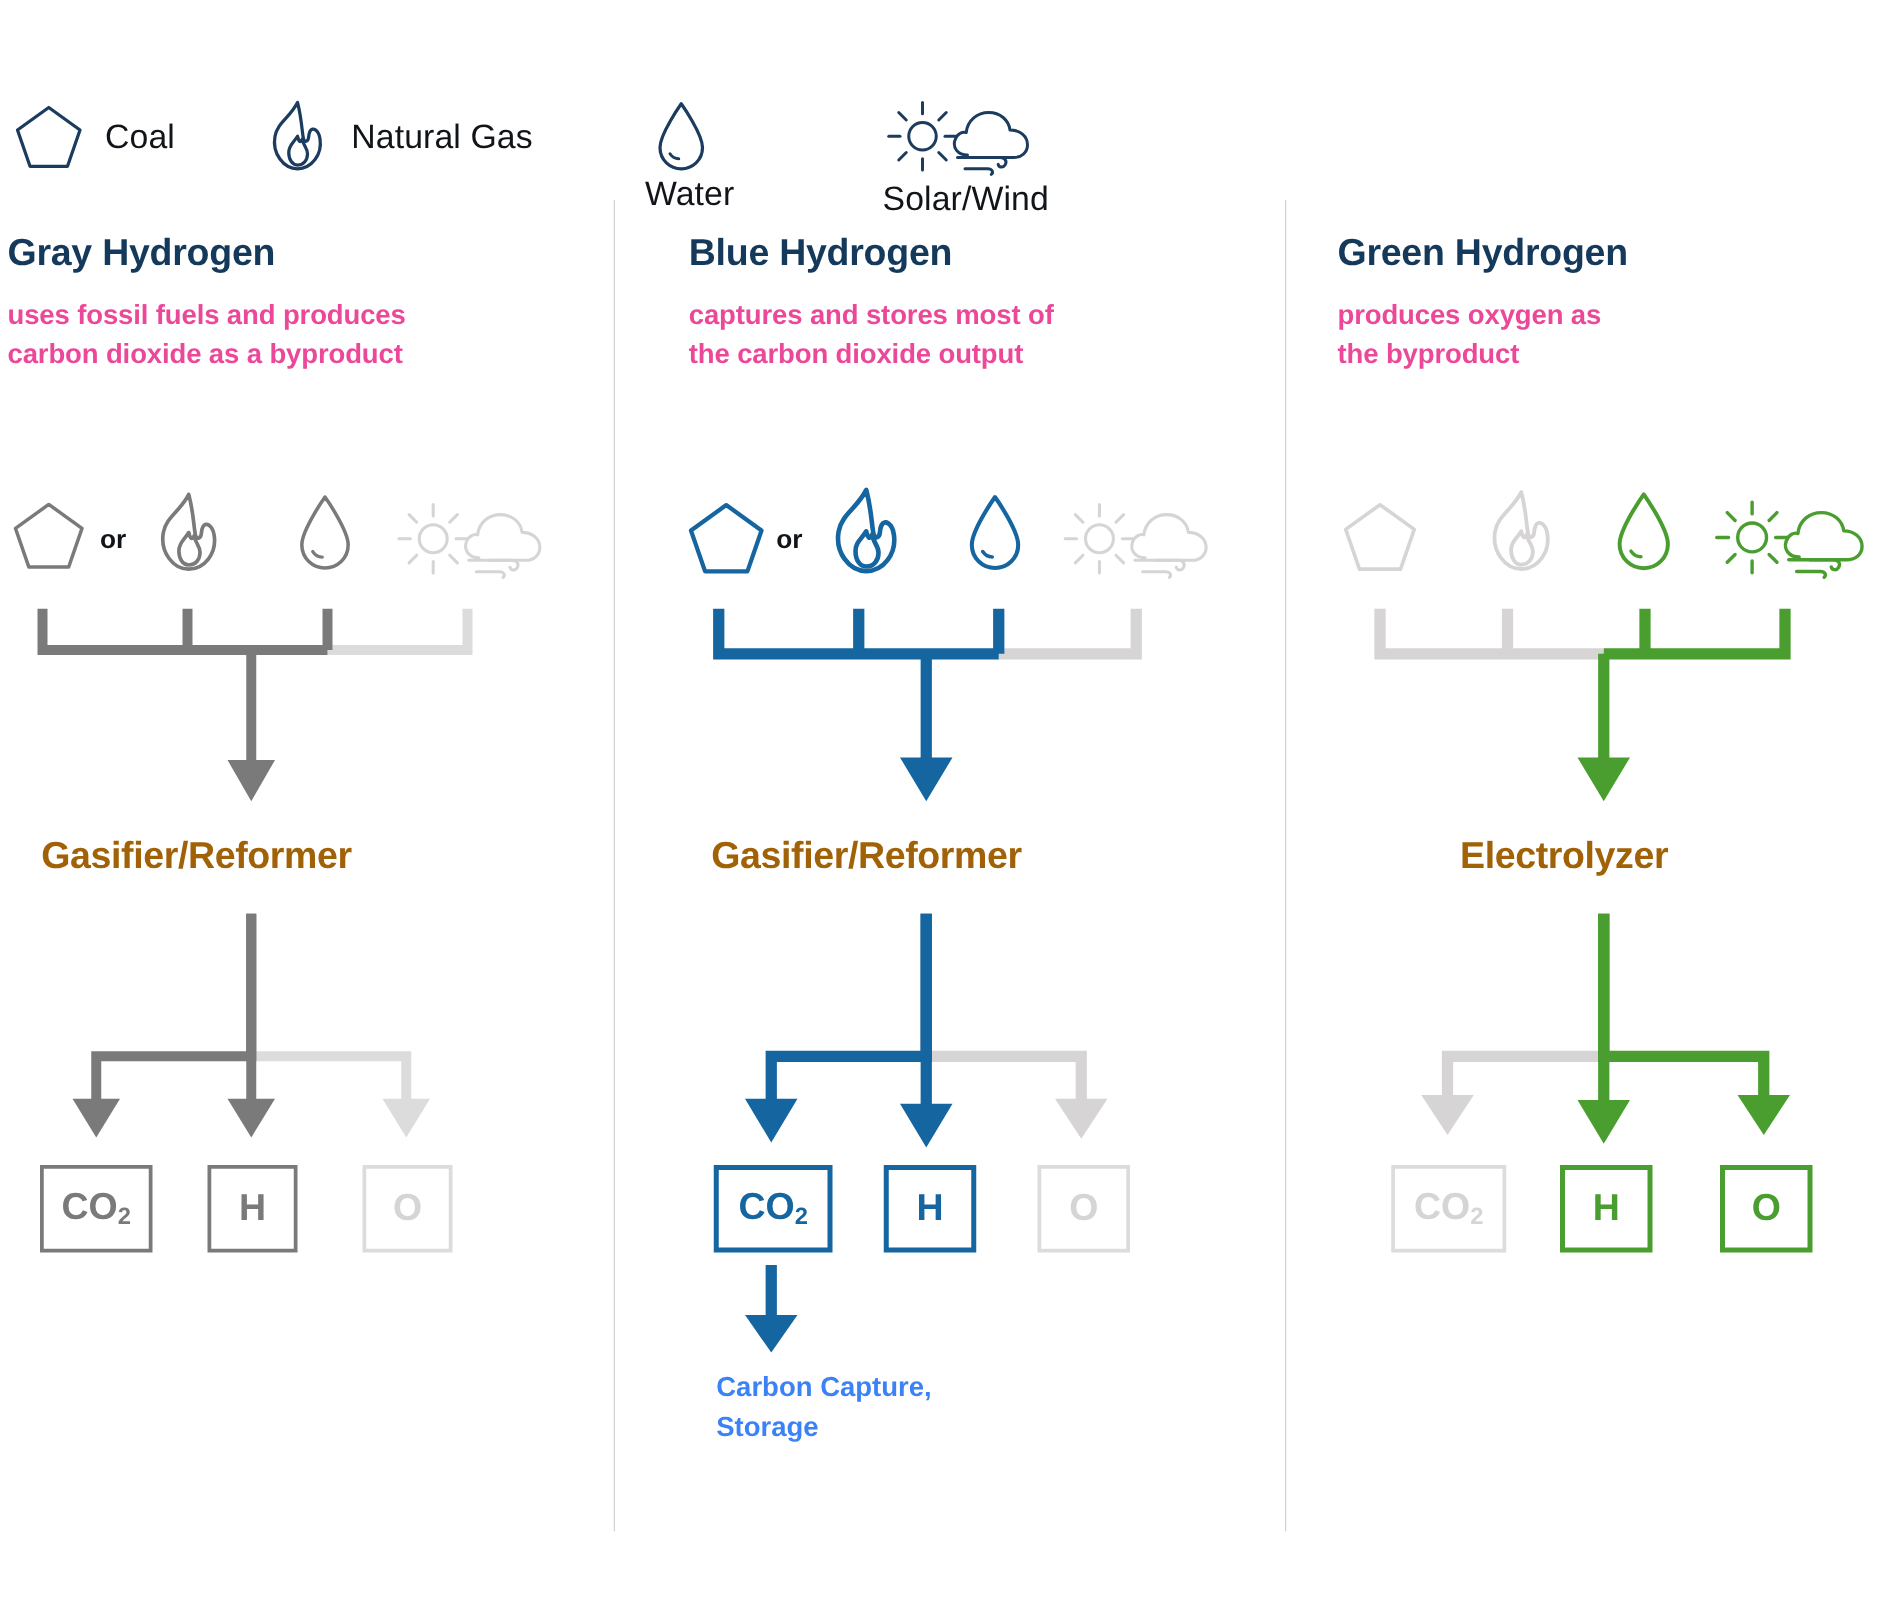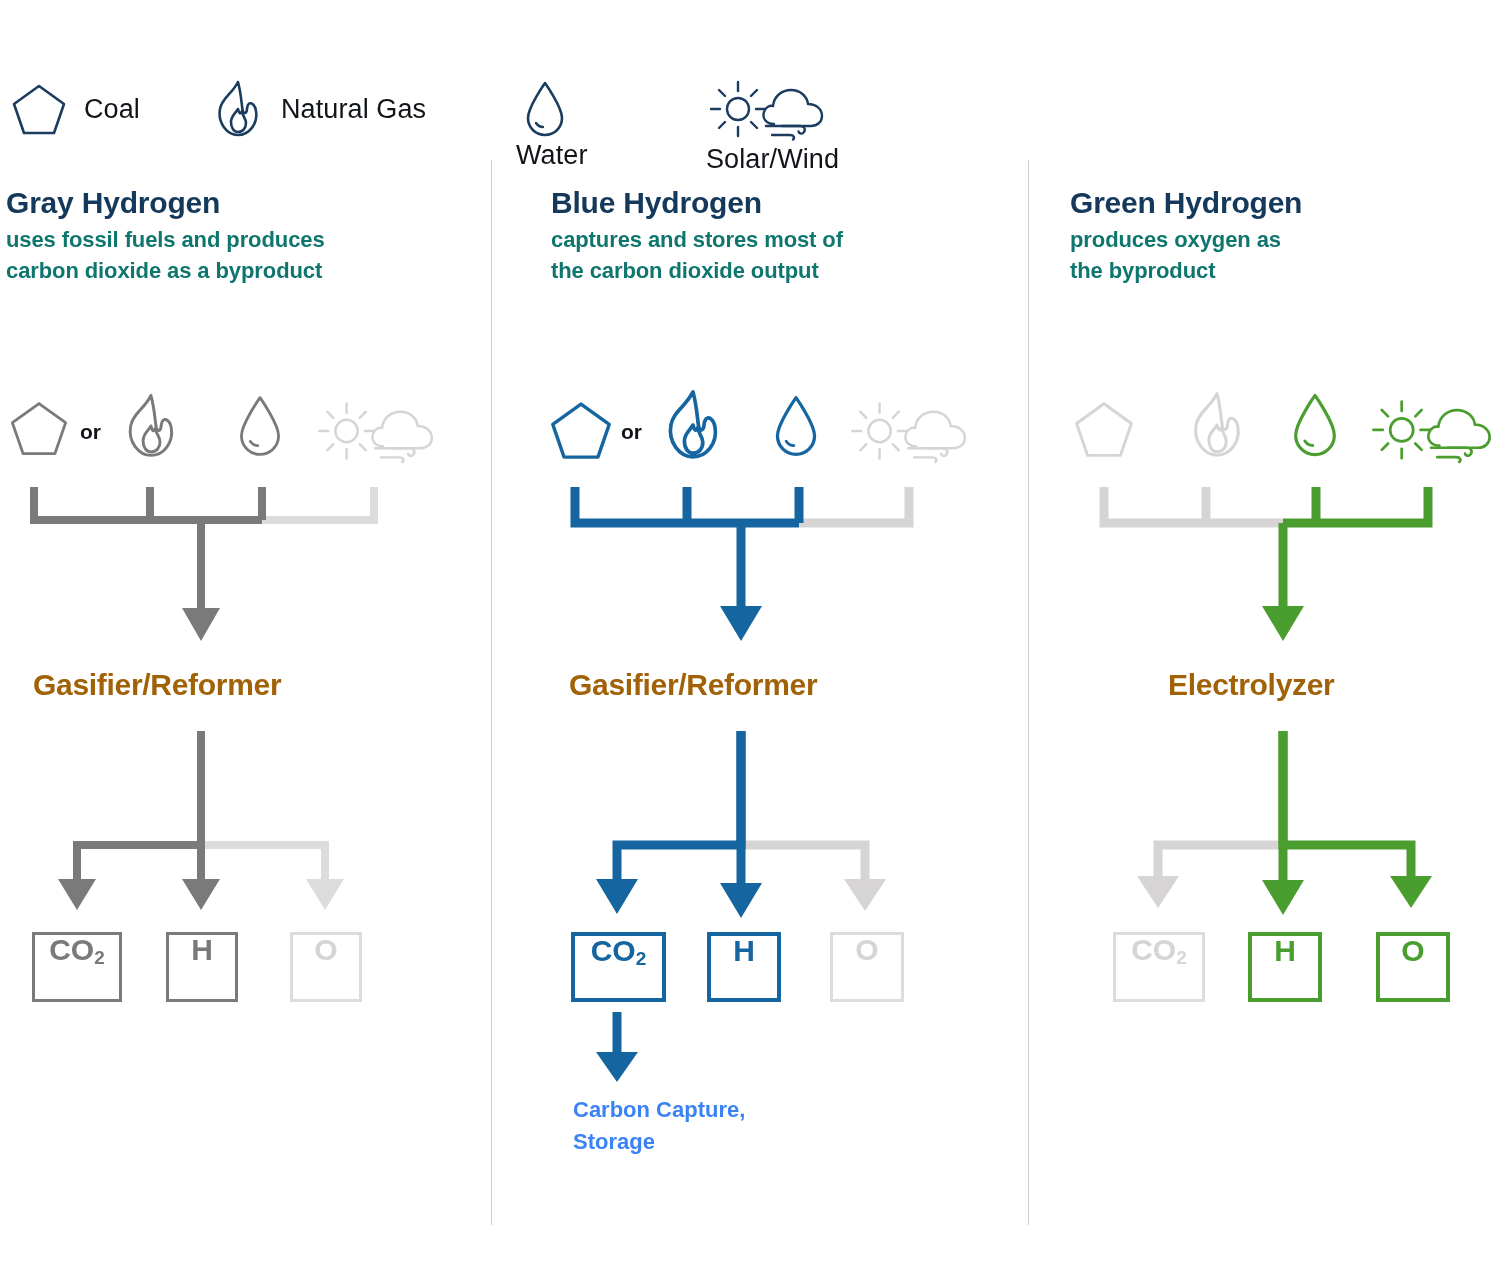--- a/index.html
+++ b/index.html
@@ -27,41 +27,41 @@
   }
 
   
   .col { position: absolute; top: 0; height: 1281px; }
   .col-head { position: absolute; top: 186px; }
   .col-title {
     font-size: 30px; font-weight: bold; color: #15395b;
     letter-spacing: -.2px; white-space: nowrap;
   }
   .col-sub {
-    margin-top: 4px; font-size: 22px; font-weight: bold; color: #0f766e;
+    margin-top: 16px; font-size: 22px; font-weight: bold; color: #ec4899;
     line-height: 1.42; letter-spacing: -.1px;
   }
 
   
   .icon-row { position: absolute; top: 385px; height: 90px; }
   .icon-slot { position: absolute; top: 0; }
   .or-label {
     position: absolute; font-size: 21px; font-weight: bold; color: #111418;
   }
 
   
   .process-title {
     position: absolute; font-size: 30px; font-weight: bold; color: #a16207;
     white-space: nowrap; letter-spacing: -.3px;
   }
 
   
   .obox {
     position: absolute; border: 3px solid #888; height: 70px;
-    display: flex; justify-content: center;
+    display: flex; align-items: center; justify-content: center;
   }
   .obox span {
     font-size: 30px; font-weight: bold; line-height: 1;
     display: inline-block;
   }
   .obox sub { font-size: 19px; font-weight: bold; vertical-align: -4px; }
 
   .ccs-label {
     position: absolute; font-size: 22px; font-weight: bold;
     color: #3b82f6; line-height: 1.45; white-space: nowrap;

